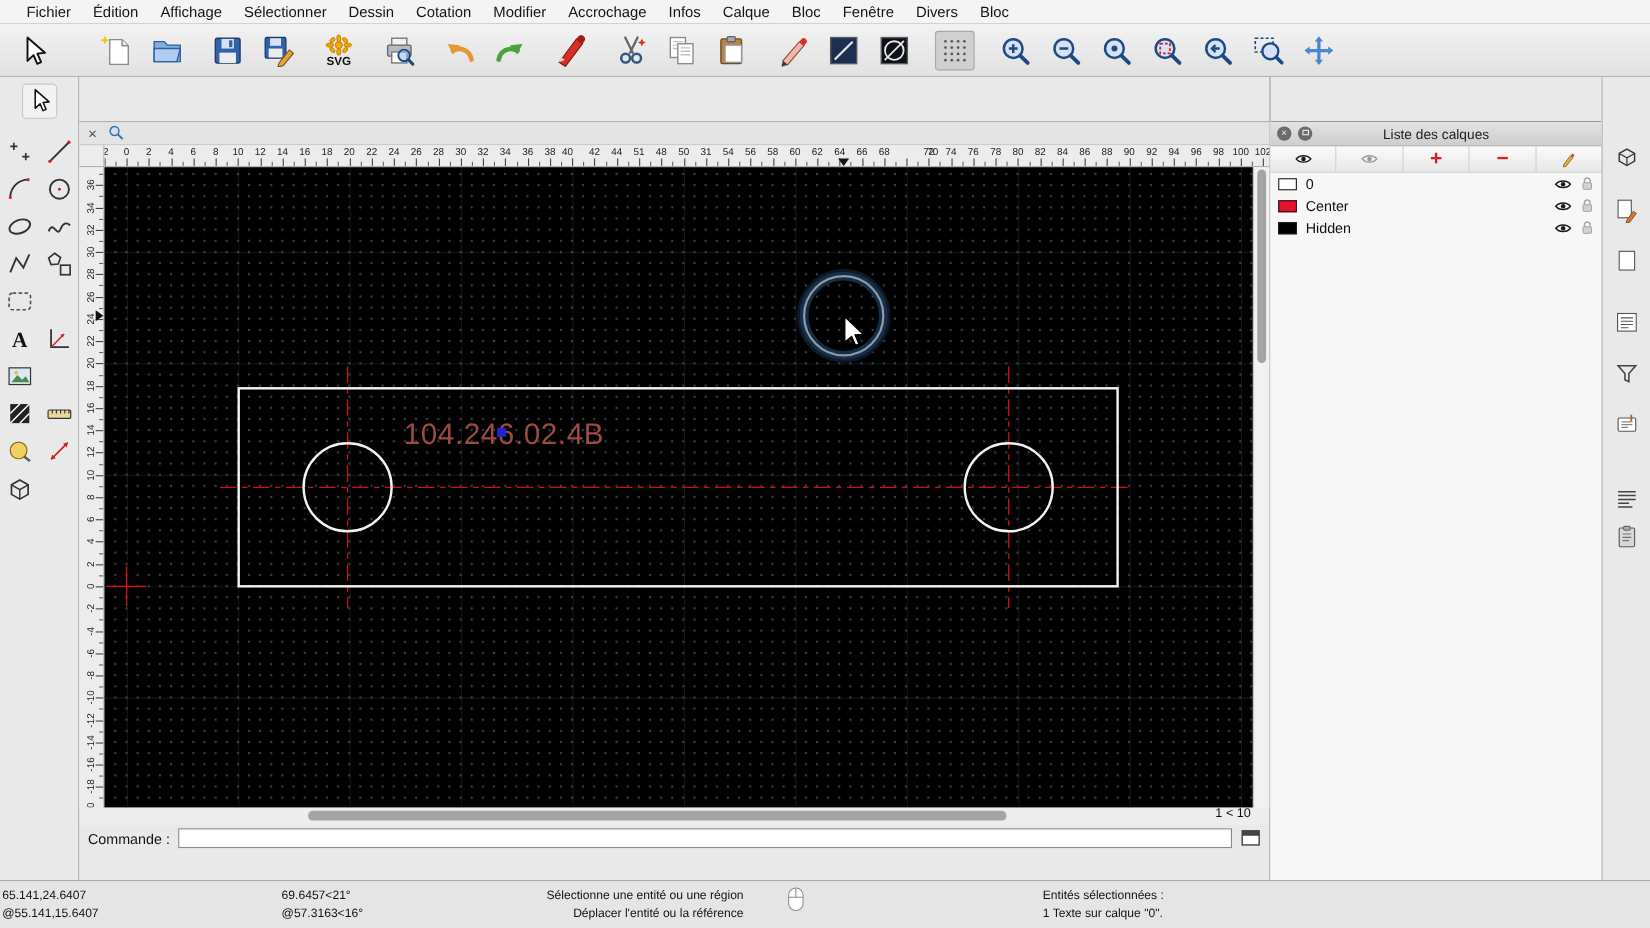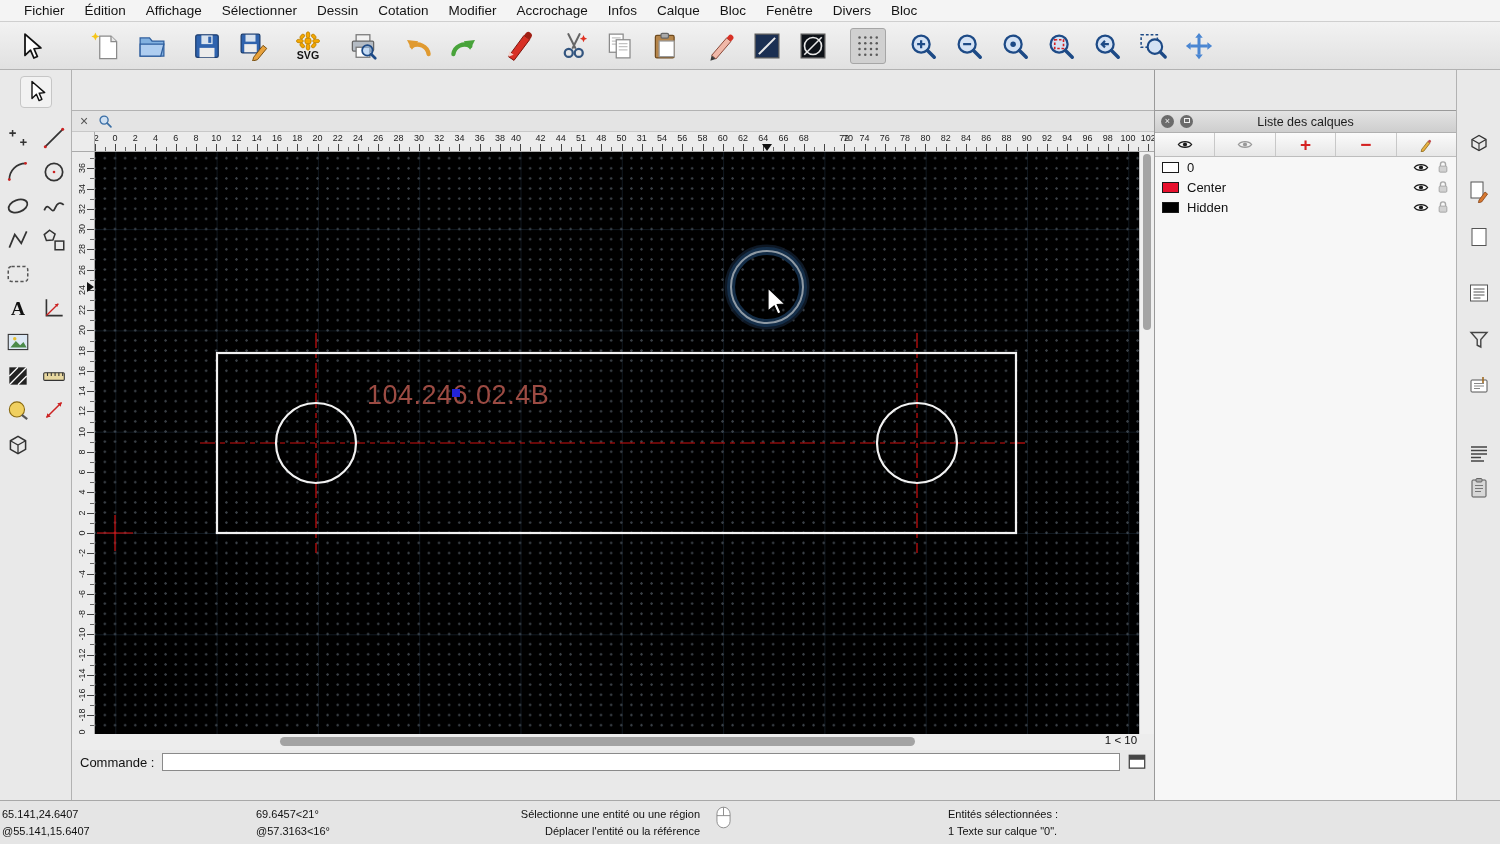--- a/index.html
+++ b/index.html
@@ -900,21 +900,21 @@
 
   <div class="statusbar">
     <div class="sb-block" style="left:2px">
       <div>65.141,24.6407</div>
       <div>@55.141,15.6407</div>
     </div>
     <div class="sb-block" style="left:256px">
       <div>69.6457&lt;21°</div>
       <div>@57.3163&lt;16°</div>
     </div>
-    <div class="sb-block sb-hints" style="left:420px;width:280px">
+    <div class="sb-block sb-hints" style="left:396px;width:280px">
       <div>Sélectionne une entité ou une région</div>
       <div>Déplacer l'entité ou la référence</div>
     </div>
     <div class="sb-mouse">
       <svg viewBox="0 0 16 24" width="15" height="23">
           <rect x="1" y="1" width="14" height="22" rx="7" fill="#fff" stroke="#8a8a8a"></rect>
           <path d="M8 1v9M1 10h14" stroke="#8a8a8a" fill="none"></path>
         </svg>
     </div>
     <div class="sb-block" style="left:948px">

